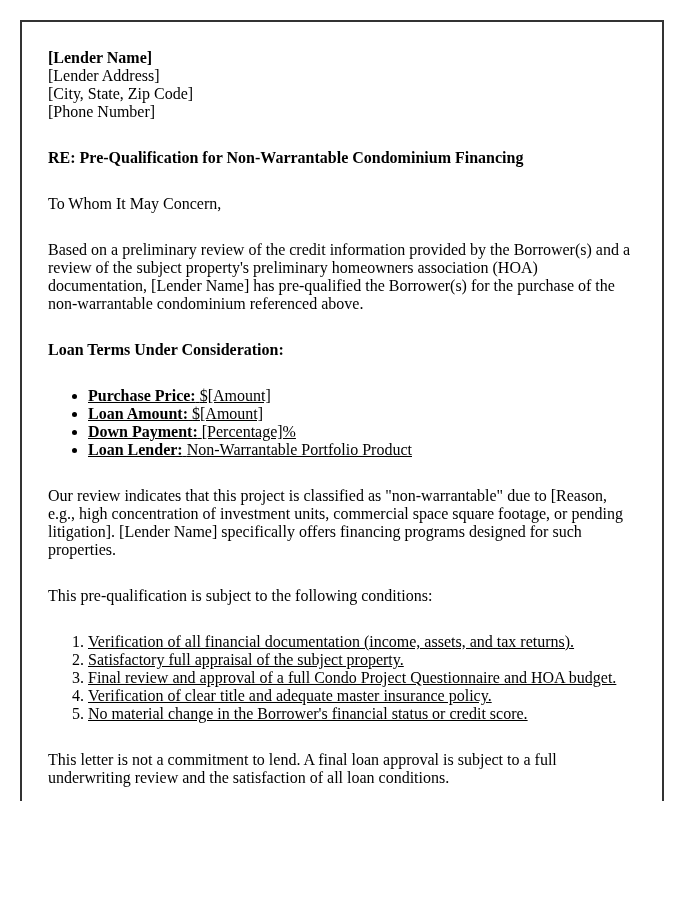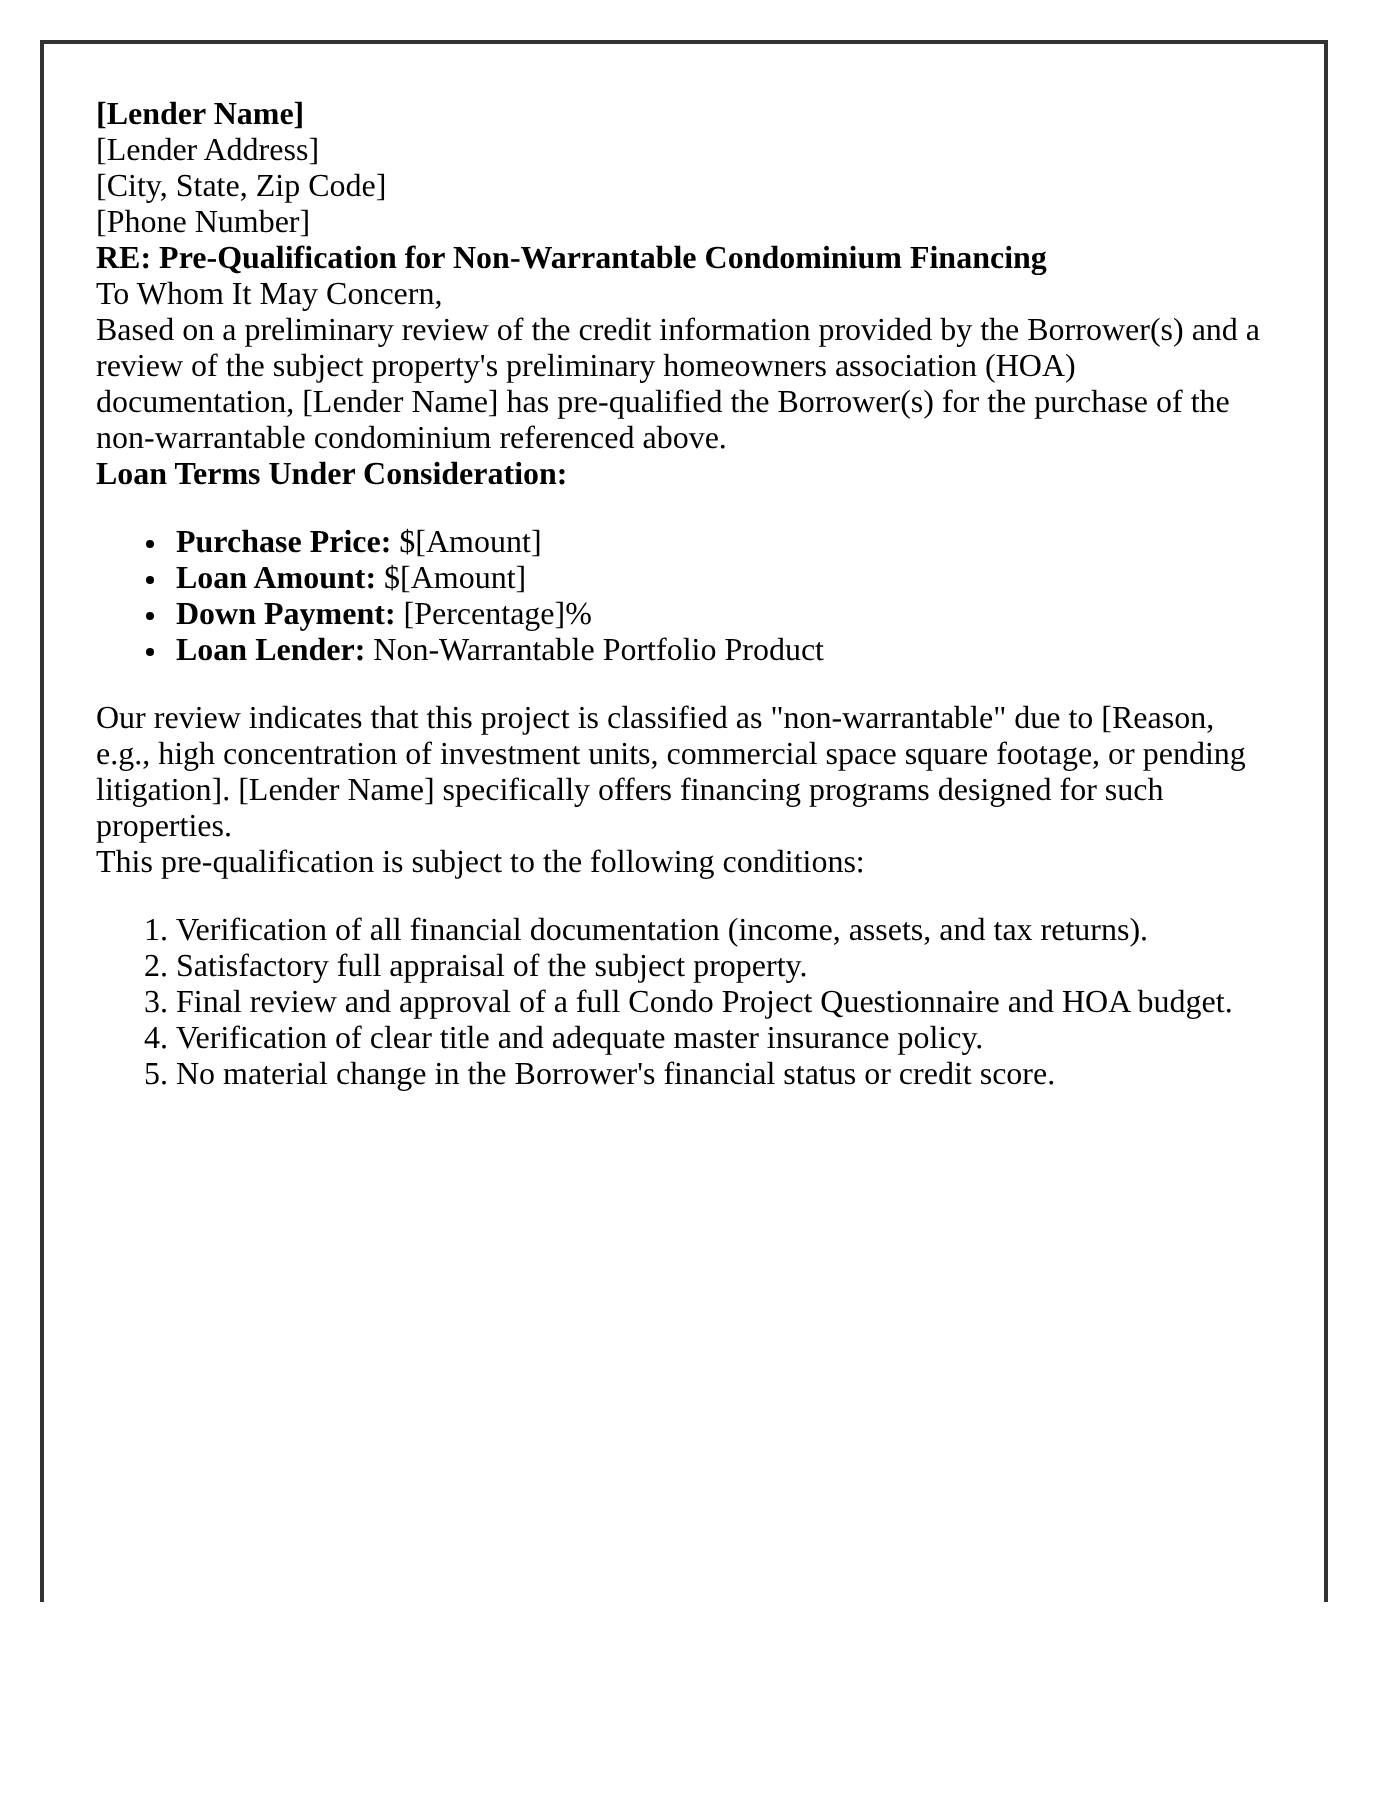--- a/index.html
+++ b/index.html
@@ -22,24 +22,24 @@
     top: 20px;
     width: 644px;
     height: 781px;
     box-sizing: border-box;
     border: 2px solid #333333;
     border-bottom: none;
     padding: 27px 26px 0 26px;
     overflow: hidden;
     background: #ffffff;
   }
-  .page p { margin: 0 0; }
+  .page p { margin: 28px 0; }
   .page > :first-child { margin-top: 0; }
   .page ul, .page ol { margin: 16px 0; padding-left: 40px; }
-  .page li { margin: 0; }
+  .page li { margin: 0; text-decoration: underline; }
   strong { font-weight: bold; }
 </style>
 </head>
 <body>
 
 <div class="page">
 
   <p>
     <strong>[Lender Name]</strong><br>
     <span>[Lender Address]</span><br>
@@ -85,14 +85,15 @@
   <p>This pre-qualification is subject to the following conditions:</p>
 
   <ol>
     <li>Verification of all financial documentation (income, assets, and tax returns).</li>
     <li>Satisfactory full appraisal of the subject property.</li>
     <li>Final review and approval of a full Condo Project Questionnaire and HOA budget.</li>
     <li>Verification of clear title and adequate master insurance policy.</li>
     <li>No material change in the Borrower's financial status or credit score.</li>
   </ol>
 
+  <p>This letter is not a commitment to lend. A final loan approval is subject to a full underwriting review and the satisfaction of all loan conditions.</p>
 
 </div>
 
 </body></html>

